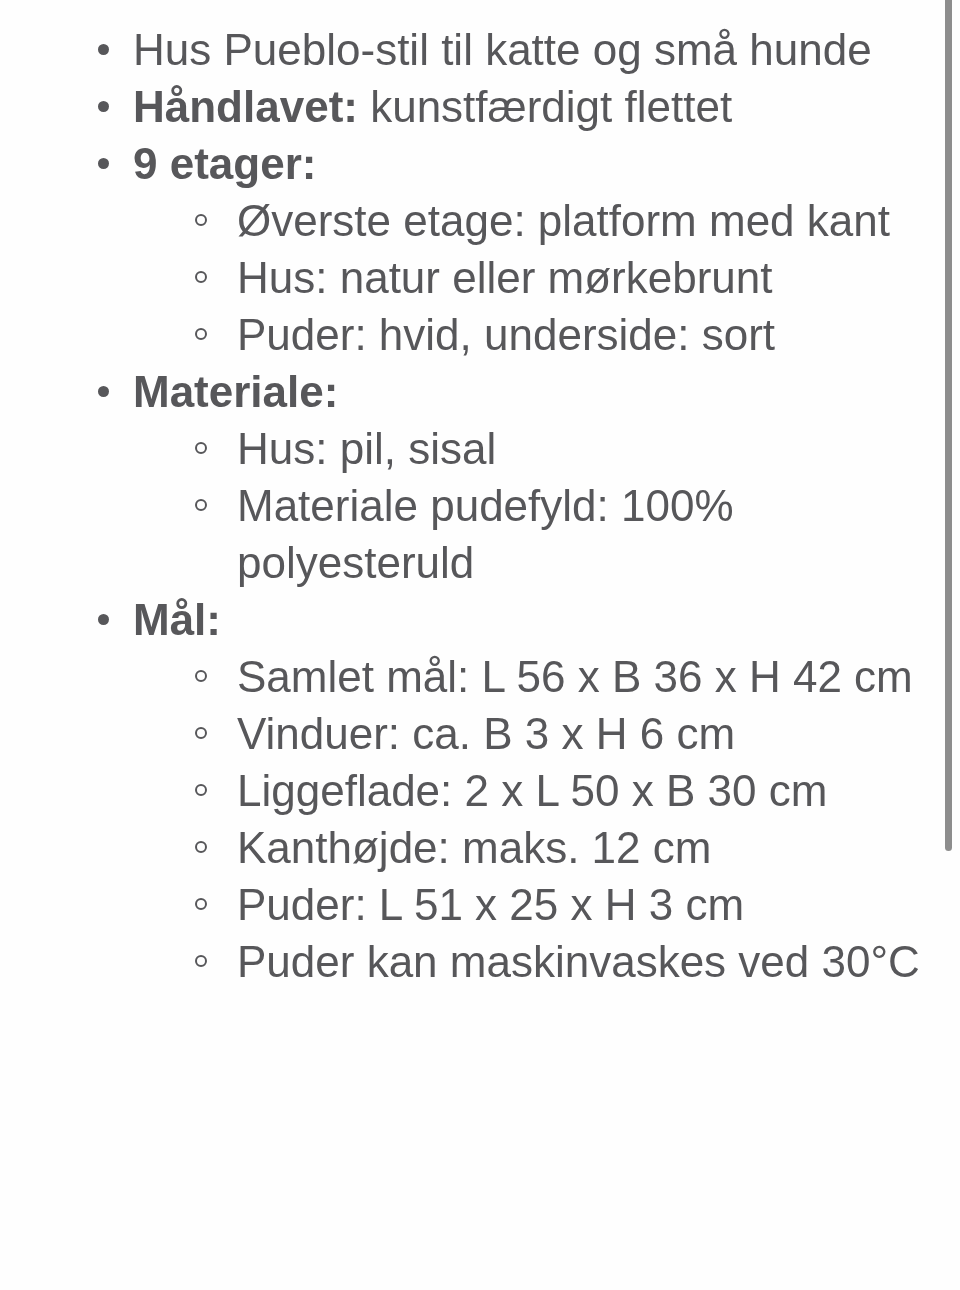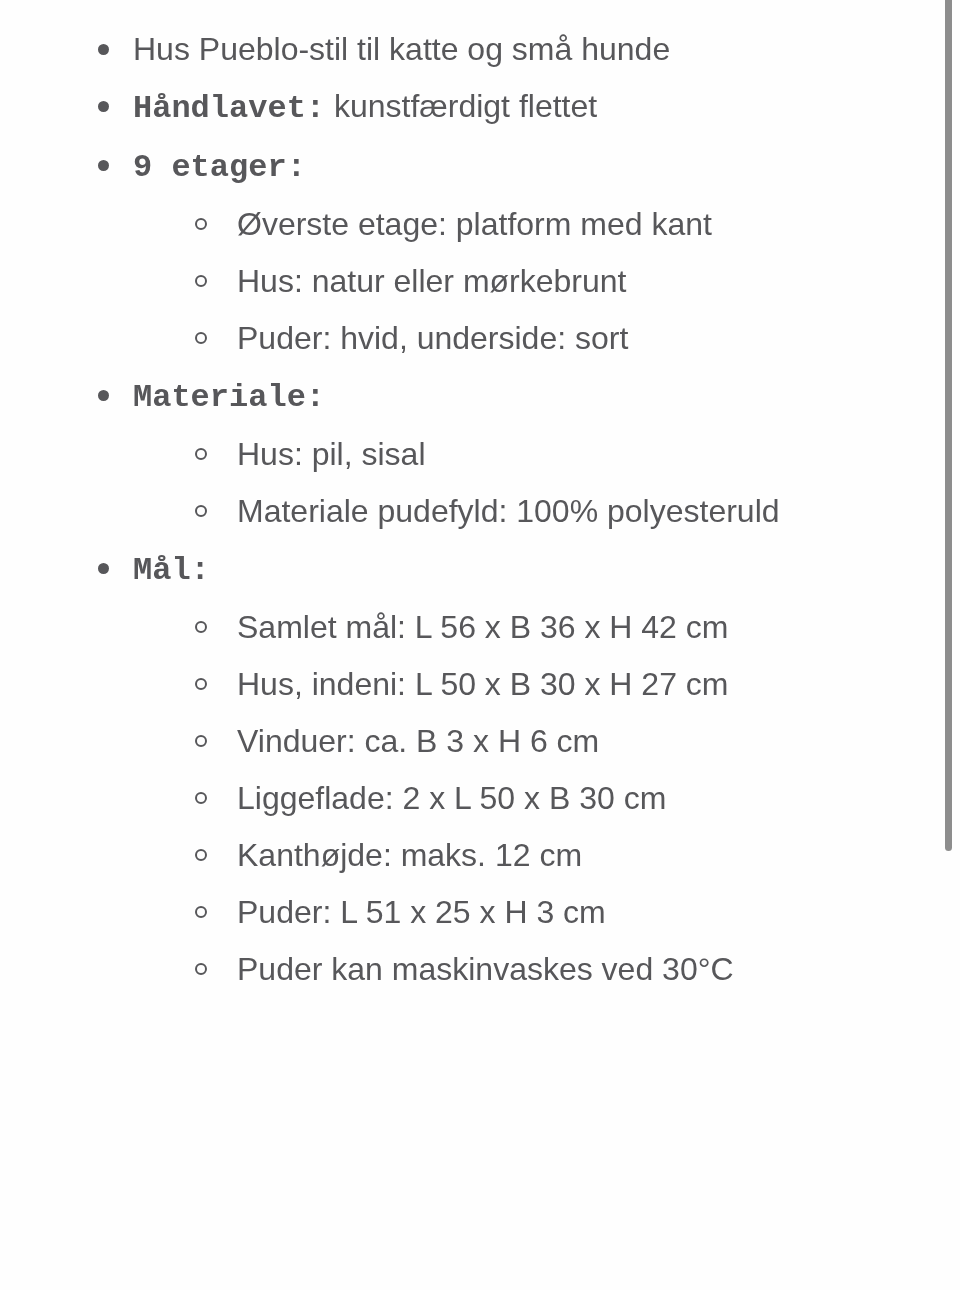--- a/index.html
+++ b/index.html
@@ -15,21 +15,21 @@
     overflow: hidden;
     font-family: "Liberation Sans", sans-serif;
     position: relative;
   }
   ul.spec-list {
     list-style: none;
     margin: 0;
     padding: 21px 33px 0 0;
   }
   ul.spec-list li {
-    font-size: 32px;
+    font-size: 44px;
     line-height: 57px;
     color: var(--txt);
     position: relative;
   }
   .item-l1 { padding-left: 133px; }
   .item-l1::before {
     content: "";
     position: absolute;
     left: 98px;
     top: 23px;
@@ -43,21 +43,21 @@
     content: "";
     position: absolute;
     left: 195px;
     top: 22px;
     width: 8px;
     height: 8px;
     border-radius: 50%;
     border: 2.5px solid var(--txt);
     background: transparent;
   }
-  .spec-list strong { font-weight: bold; font-family: Liberation Mono, monospace; }
+  .spec-list strong { font-weight: bold; }
   .scrollbar-thumb {
     position: absolute;
     top: 0;
     right: 8px;
     width: 7px;
     height: 851px;
     background: var(--scroll);
     border-radius: 0 0 4px 4px;
   }
 </style>
@@ -70,21 +70,20 @@
       <li class="item-l1"><strong>Håndlavet:</strong> kunstfærdigt flettet</li>
       <li class="item-l1"><strong>9 etager:</strong></li>
       <li class="item-l2">Øverste etage: platform med kant</li>
       <li class="item-l2">Hus: natur eller mørkebrunt</li>
       <li class="item-l2">Puder: hvid, underside: sort</li>
       <li class="item-l1"><strong>Materiale:</strong></li>
       <li class="item-l2">Hus: pil, sisal</li>
       <li class="item-l2">Materiale pudefyld: 100% polyesteruld</li>
       <li class="item-l1"><strong>Mål:</strong></li>
       <li class="item-l2">Samlet mål: L 56 x B 36 x H 42 cm</li>
-      <li class="item-l2">Hus, indeni: L 50 x B 30 x H 27 cm</li>
       <li class="item-l2">Vinduer: ca. B 3 x H 6 cm</li>
       <li class="item-l2">Liggeflade: 2 x L 50 x B 30 cm</li>
       <li class="item-l2">Kanthøjde: maks. 12 cm</li>
       <li class="item-l2">Puder: L 51 x 25 x H 3 cm</li>
       <li class="item-l2">Puder kan maskinvaskes ved 30°C</li>
     </ul>
 </main>
 
 <div class="scrollbar-thumb"></div>
 

